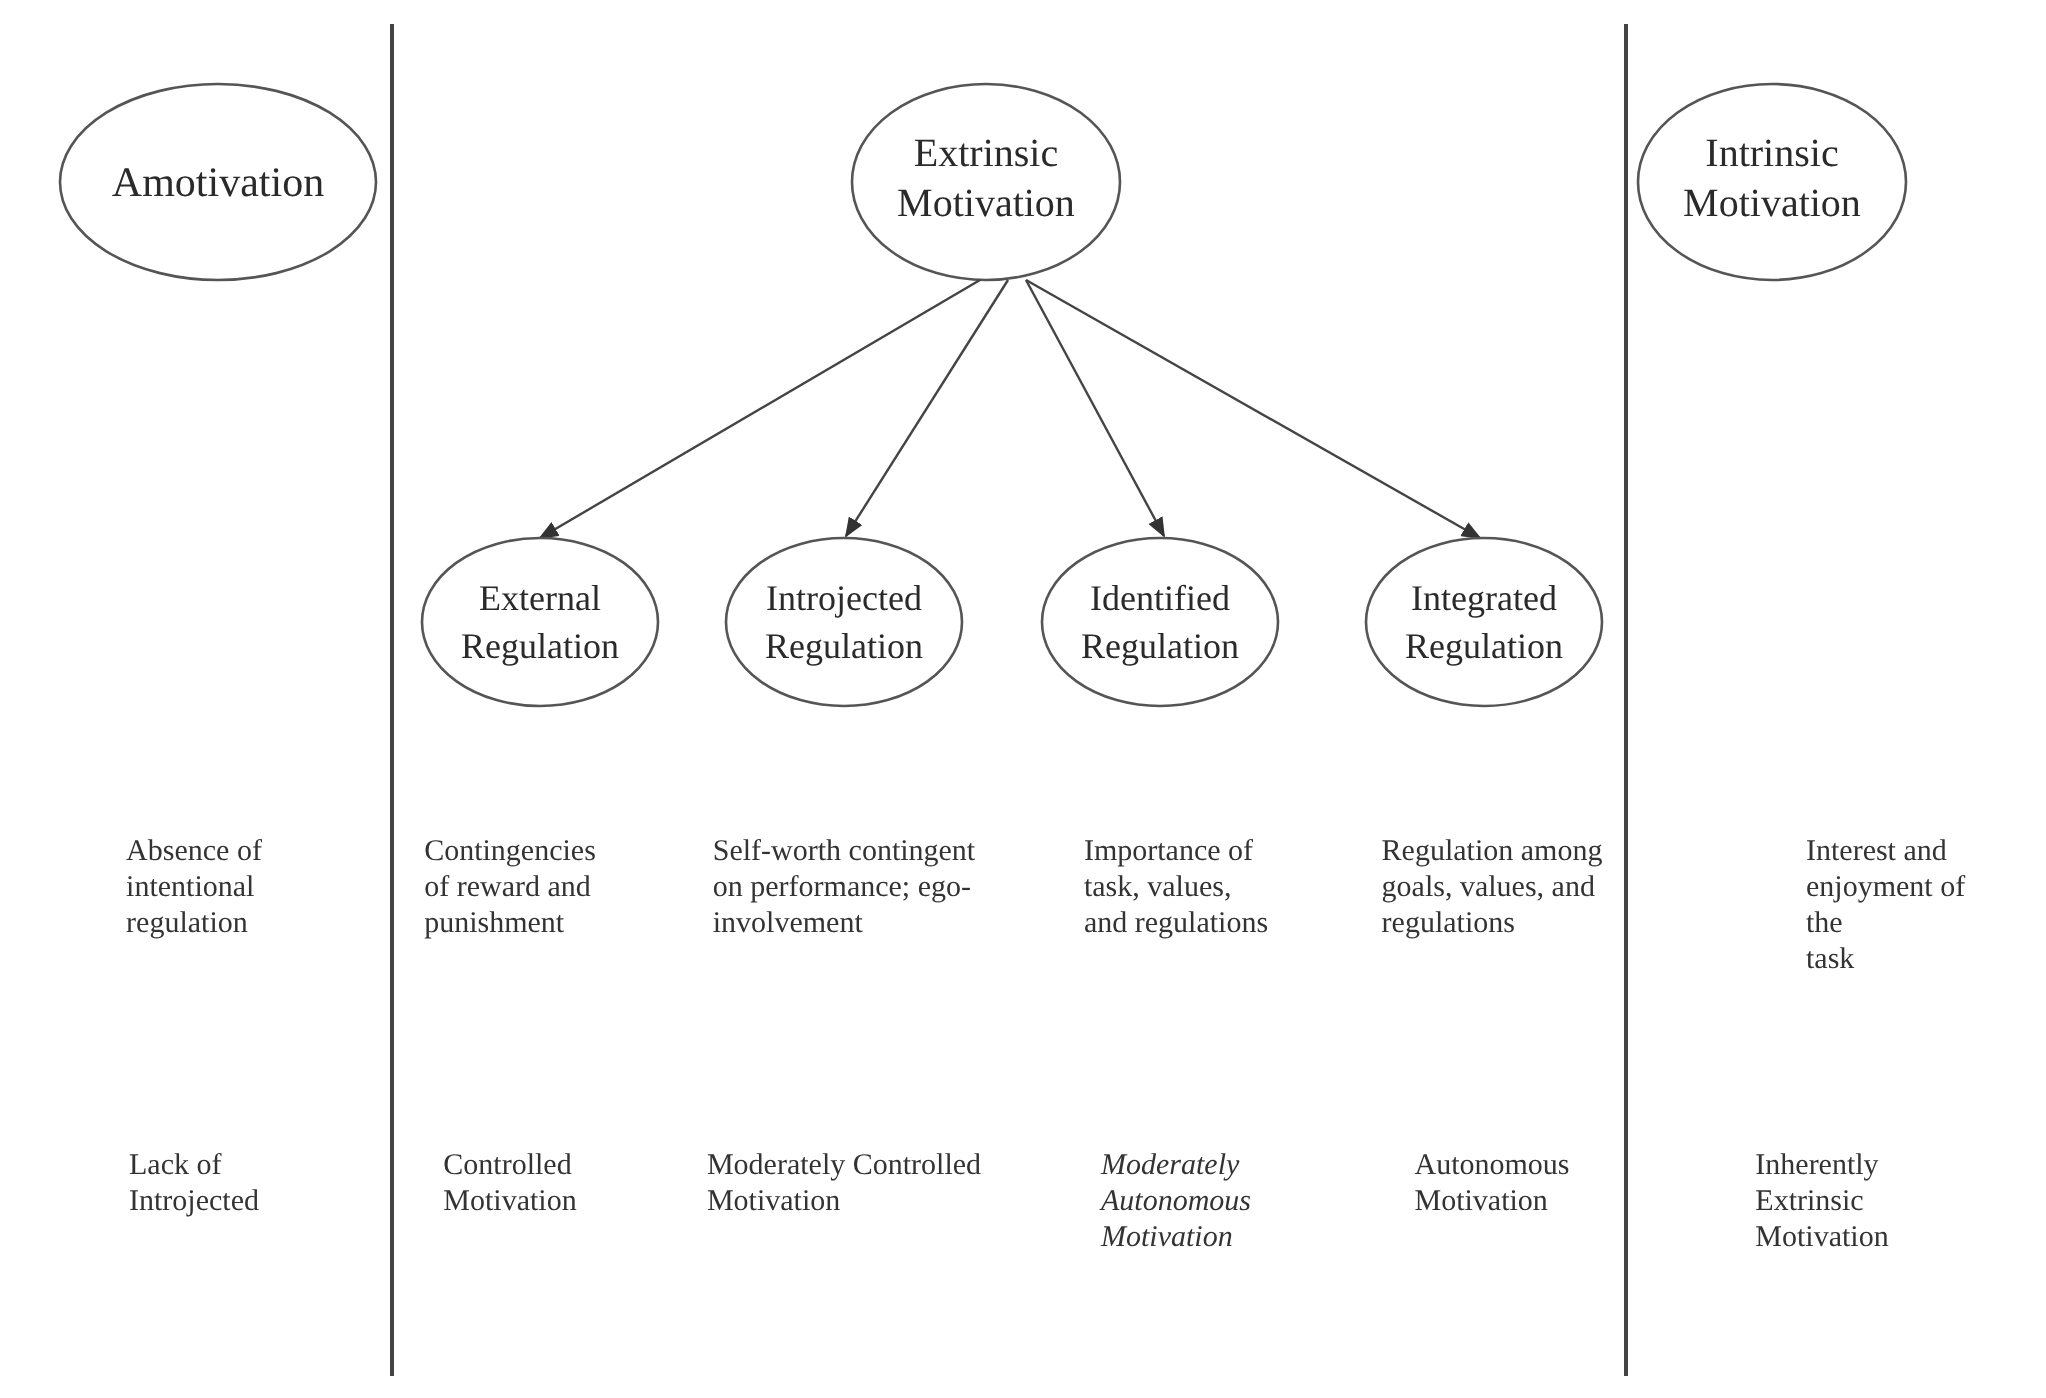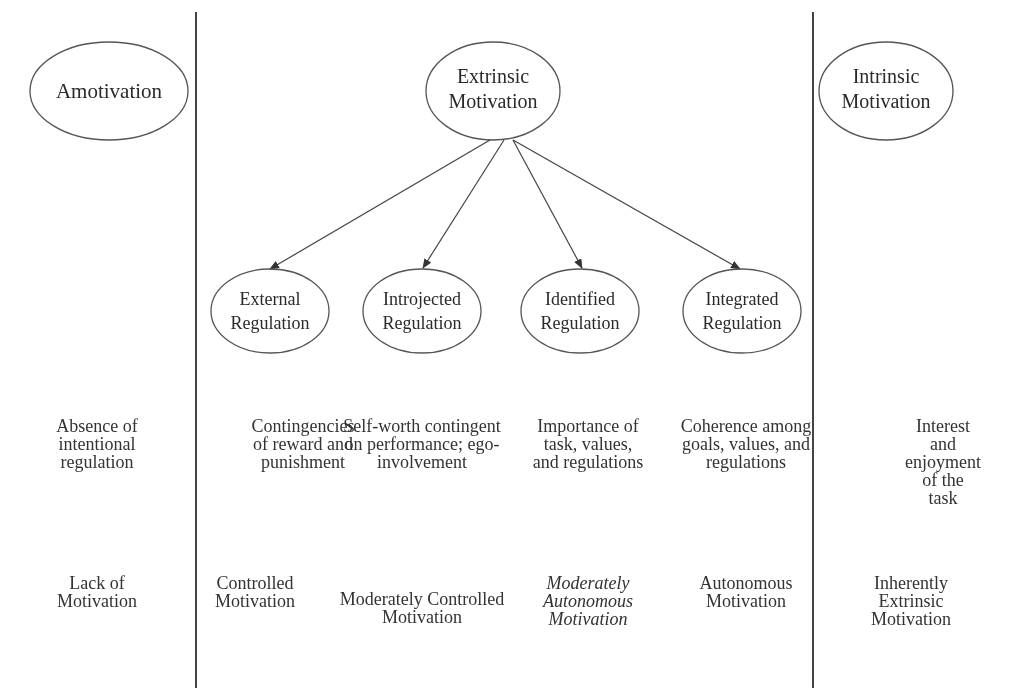--- a/index.html
+++ b/index.html
@@ -1,20 +1,20 @@
 <!DOCTYPE html>
 <html><head>
 <meta charset="utf-8">
 <style>
   html, body { margin: 0; padding: 0; background: #ffffff; }
   body { width: 1023px; height: 699px; position: relative; overflow: hidden;
          font-family: "Liberation Serif", "DejaVu Serif", serif; color: #2a2a2a; }
   #diagram { position: absolute; left: 0; top: 0; width: 1023px; height: 699px; }
   .node-text { font-family: "Liberation Serif", "DejaVu Serif", serif; fill: #2a2a2a; }
-  .label-block { position: absolute; text-align: center; font-size: 18px; line-height: 18px;
+  .label-block { position: absolute; font-size: 15px; line-height: 18px;
                  color: #333333; white-space: pre-line; transform: translateX(-50%); }
 </style>
 </head>
 <body>
 
 <svg id="diagram" xmlns="http://www.w3.org/2000/svg" width="1023" height="699" viewBox="0 0 1023 699">
   <defs>
     <marker id="arrowhead" markerWidth="10" markerHeight="8" refX="9" refY="4" orient="auto" markerUnits="userSpaceOnUse">
       <path d="M0,0 L10,4 L0,8 Z" fill="#333333"></path>
     </marker>
@@ -66,41 +66,41 @@
   <g>
     <ellipse cx="742" cy="311" rx="59" ry="42" fill="none" stroke="#555555" stroke-width="1.3"></ellipse>
     <text class="node-text" x="742" y="305" text-anchor="middle" font-size="18">Integrated</text>
     <text class="node-text" x="742" y="329" text-anchor="middle" font-size="18">Regulation</text>
   </g>
 </svg>
 
 <div class="label-block" style="left:97px; top:417px;">Absence of
 intentional
 regulation</div>
-<div class="label-block" style="left:255px; top:417px;margin-left:48px;">Contingencies
+<div class="label-block" style="left:255px; top:417px;">Contingencies
 of reward and
 punishment</div>
 <div class="label-block" style="left:422px; top:417px;">Self-worth contingent
 on performance; ego-
 involvement</div>
 <div class="label-block" style="left:588px; top:417px;">Importance of
 task, values,
 and regulations</div>
-<div class="label-block" style="left:746px; top:417px;">Coherence among
+<div class="label-block" style="left:746px; top:417px;">Regulation among
 goals, values, and
 regulations</div>
 <div class="label-block" style="left:911px; top:417px;margin-left:32px;">Interest and
 enjoyment of the
 task</div>
 
 <div class="label-block" style="left:97px; top:574px;">Lack of
-Motivation</div>
+Introjected</div>
 <div class="label-block" style="left:255px; top:574px;">Controlled
 Motivation</div>
-<div class="label-block" style="left:422px; top:574px;margin-top:16px;">Moderately Controlled
+<div class="label-block" style="left:422px; top:574px;">Moderately Controlled
 Motivation</div>
 <div class="label-block" style="left:588px; top:574px;font-style:italic;">Moderately
 Autonomous
 Motivation</div>
 <div class="label-block" style="left:746px; top:574px;">Autonomous
 Motivation</div>
 <div class="label-block" style="left:911px; top:574px;">Inherently
 Extrinsic
 Motivation</div>
 

